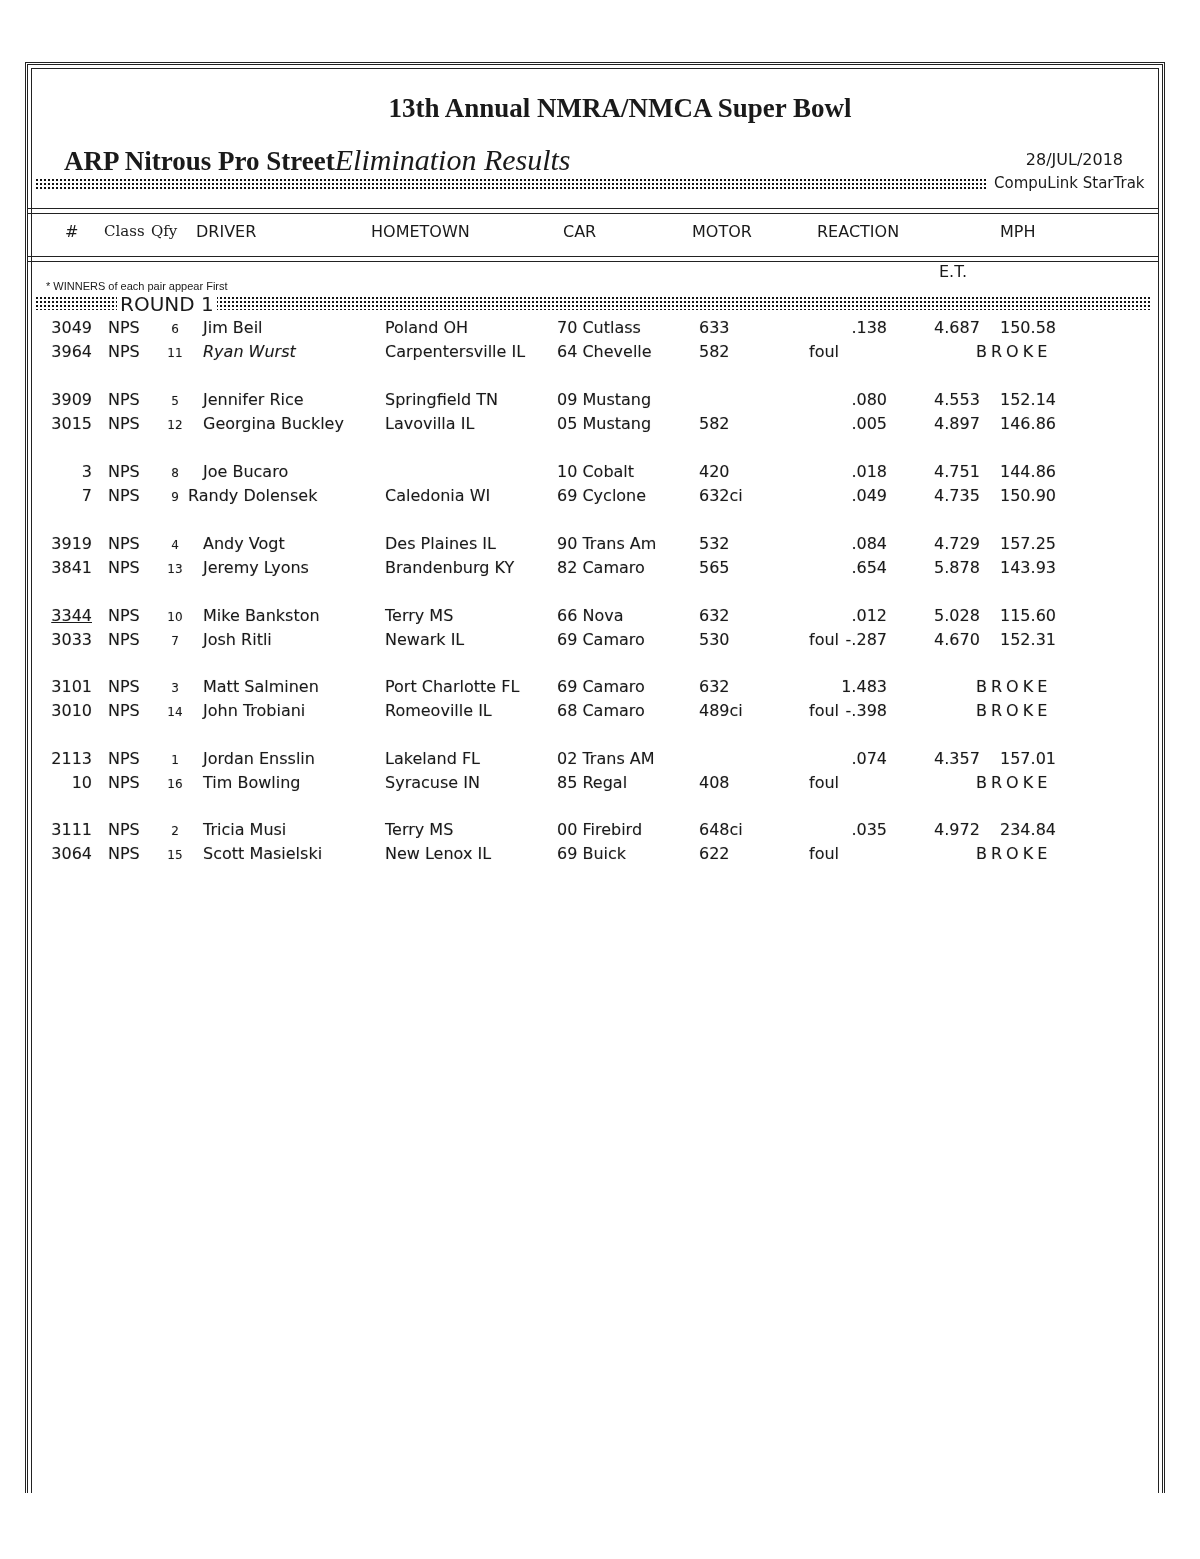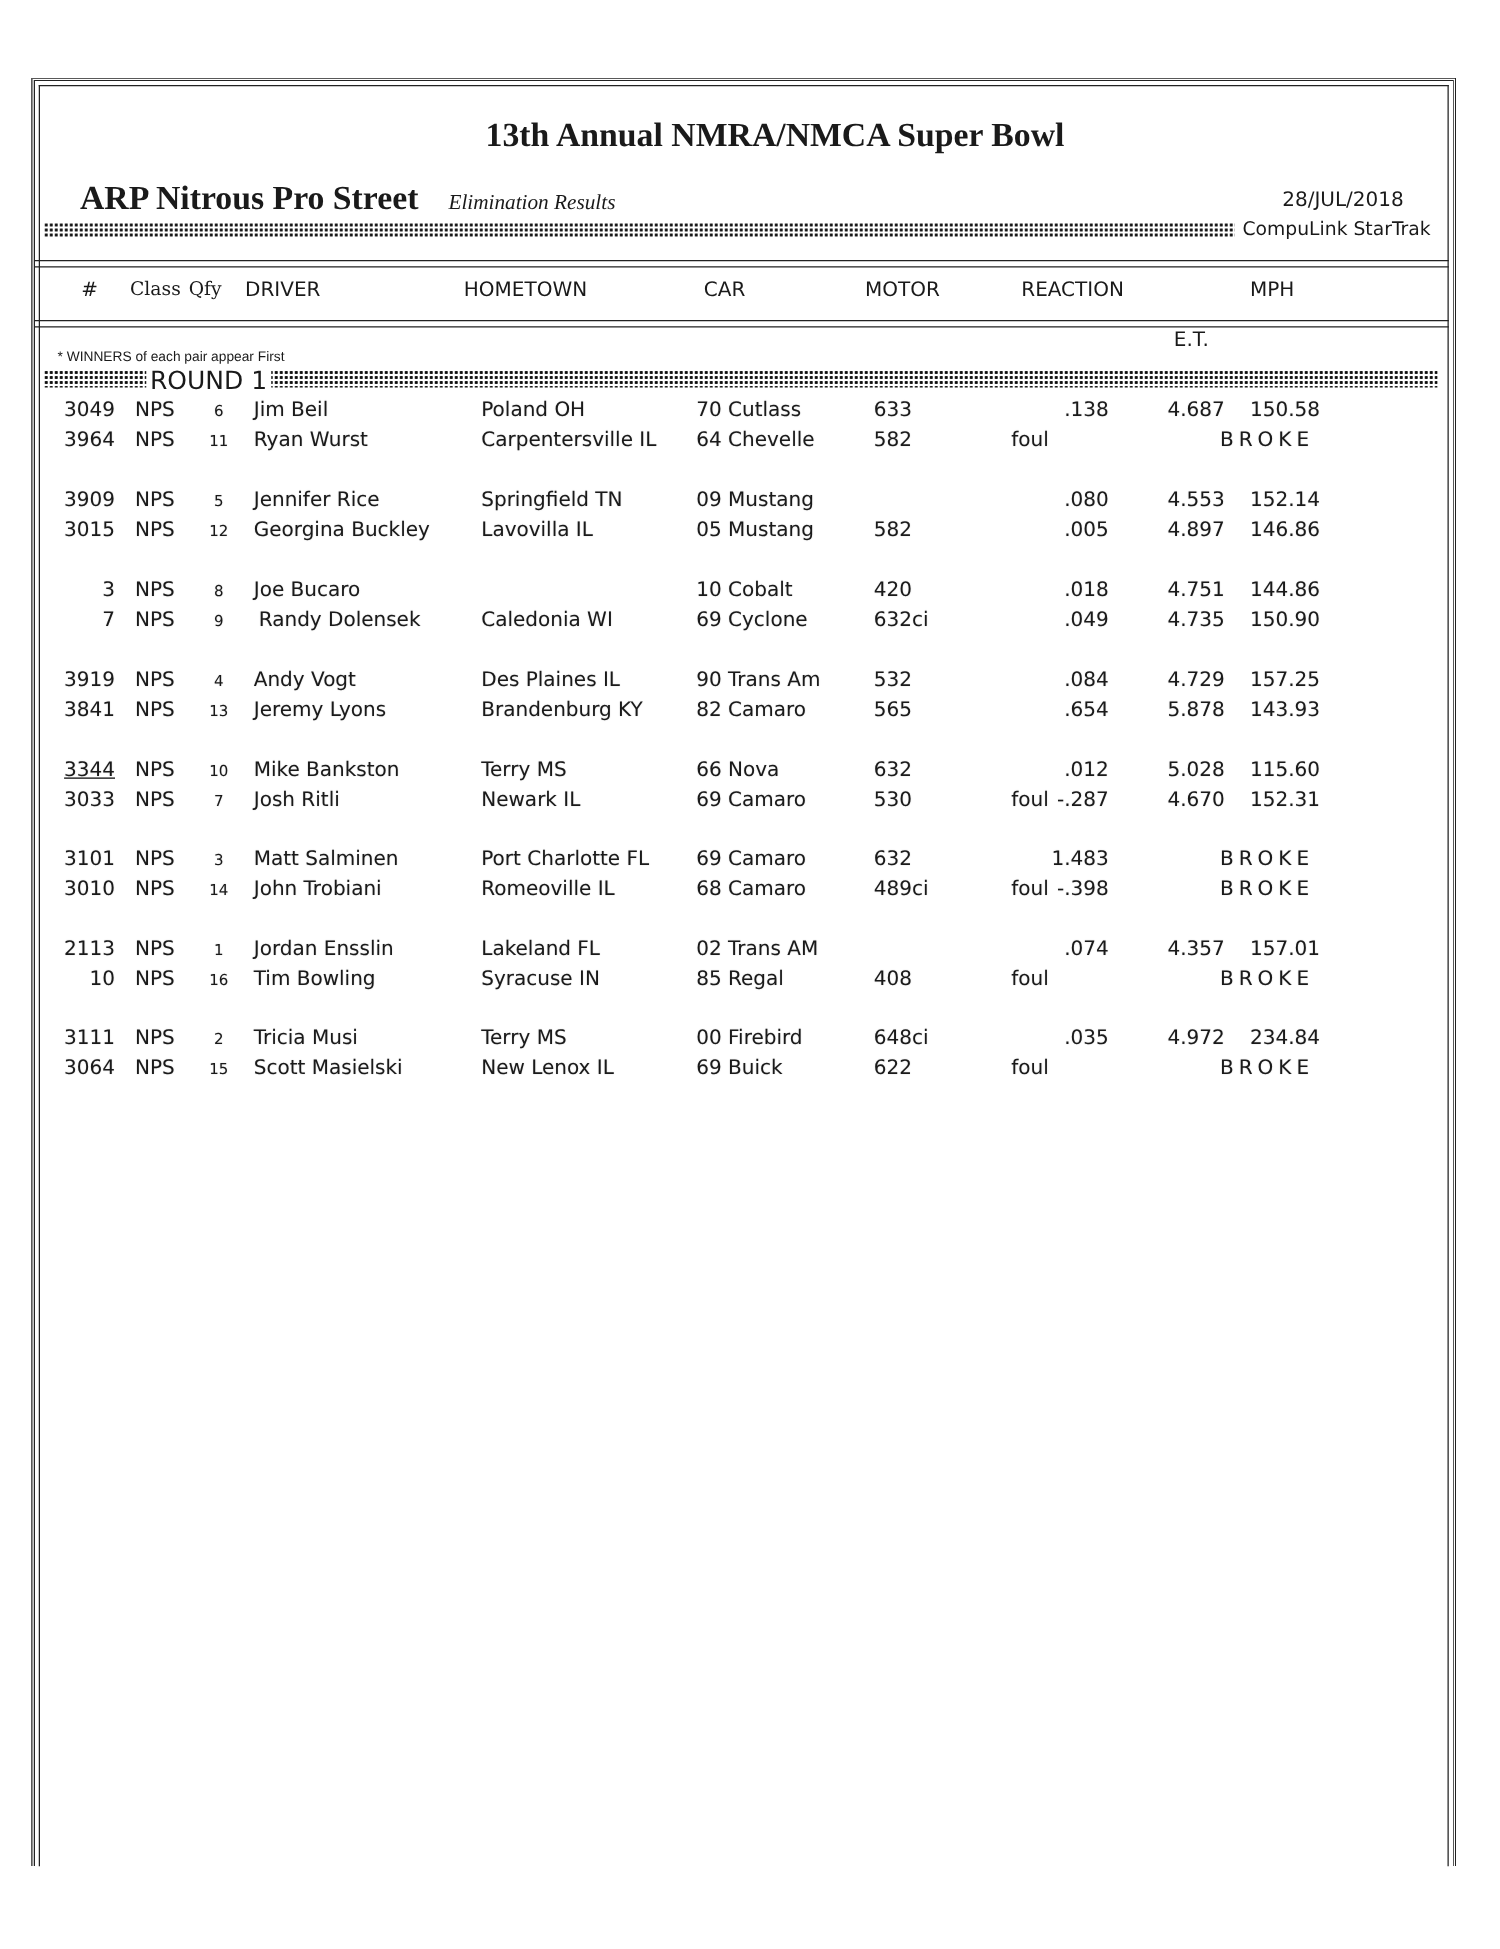--- a/index.html
+++ b/index.html
@@ -14,21 +14,21 @@
   }
   .title {
     position: absolute; left: 0; width: 1240px; top: 93px; text-align: center;
     font-family: "Liberation Serif", serif; font-weight: bold; font-size: 27px;
   }
   .subtitle {
     position: absolute; left: 64px; top: 143px;
     font-family: "Liberation Serif", serif; font-size: 27px; white-space: nowrap;
   }
   .subtitle .series { font-weight: bold; }
-  .subtitle .kind { font-style: italic; font-size: 17px; margin-left: 24px; }
+  .subtitle .kind { font-style: italic; font-size: 30px; margin-left: 0; }
   .date {
     position: absolute; right: 77px; top: 150px;
     font-family: "DejaVu Sans", sans-serif; font-size: 16px;
   }
   .dots {
     position: absolute; height: 12px;
     background-image: radial-gradient(circle, #111 1.1px, transparent 1.3px);
     background-size: 4px 4px;
   }
   .dots-top { left: 35px; top: 178px; width: 953px; }
@@ -111,21 +111,21 @@
       <span class="cell" style="left: 809px; top: 318px;"></span>
       <span class="cell right" style="left: 830px; top: 318px; width: 57px;">.138</span>
       <span class="cell" style="left: 934px; top: 318px;">4.687</span>
       <span class="cell" style="left: 1000px; top: 318px;">150.58</span>
       <span class="cell broke" style="left: 976px; top: 318px;"></span>
     </div>
     <div>
       <span class="cell num" style="left: 32px; top: 342px;">3964</span>
       <span class="cell" style="left: 108px; top: 342px;">NPS</span>
       <span class="cell qfy" style="left: 165px; top: 346px;">11</span>
-      <span class="cell" style="left: 203px; top: 342px;">Ryan Wurst</span>
+      <span class="cell" style="left: 203px; top: 342px; font-style: italic;">Ryan Wurst</span>
       <span class="cell" style="left: 385px; top: 342px;">Carpentersville IL</span>
       <span class="cell" style="left: 557px; top: 342px;">64 Chevelle</span>
       <span class="cell" style="left: 699px; top: 342px;">582</span>
       <span class="cell" style="left: 809px; top: 342px;">foul</span>
       <span class="cell right" style="left: 830px; top: 342px; width: 57px;"></span>
       <span class="cell" style="left: 934px; top: 342px;"></span>
       <span class="cell" style="left: 1000px; top: 342px;"></span>
       <span class="cell broke" style="left: 976px; top: 342px;">BROKE</span>
     </div>
     <div>
@@ -167,21 +167,21 @@
       <span class="cell" style="left: 809px; top: 462px;"></span>
       <span class="cell right" style="left: 830px; top: 462px; width: 57px;">.018</span>
       <span class="cell" style="left: 934px; top: 462px;">4.751</span>
       <span class="cell" style="left: 1000px; top: 462px;">144.86</span>
       <span class="cell broke" style="left: 976px; top: 462px;"></span>
     </div>
     <div>
       <span class="cell num" style="left: 32px; top: 486px;">7</span>
       <span class="cell" style="left: 108px; top: 486px;">NPS</span>
       <span class="cell qfy" style="left: 165px; top: 490px;">9</span>
-      <span class="cell" style="left: 207px; top: 486px;">Randy Dolensek</span>
+      <span class="cell" style="left: 188px; top: 486px;">Randy Dolensek</span>
       <span class="cell" style="left: 385px; top: 486px;">Caledonia WI</span>
       <span class="cell" style="left: 557px; top: 486px;">69 Cyclone</span>
       <span class="cell" style="left: 699px; top: 486px;">632ci</span>
       <span class="cell" style="left: 809px; top: 486px;"></span>
       <span class="cell right" style="left: 830px; top: 486px; width: 57px;">.049</span>
       <span class="cell" style="left: 934px; top: 486px;">4.735</span>
       <span class="cell" style="left: 1000px; top: 486px;">150.90</span>
       <span class="cell broke" style="left: 976px; top: 486px;"></span>
     </div>
     <div>

